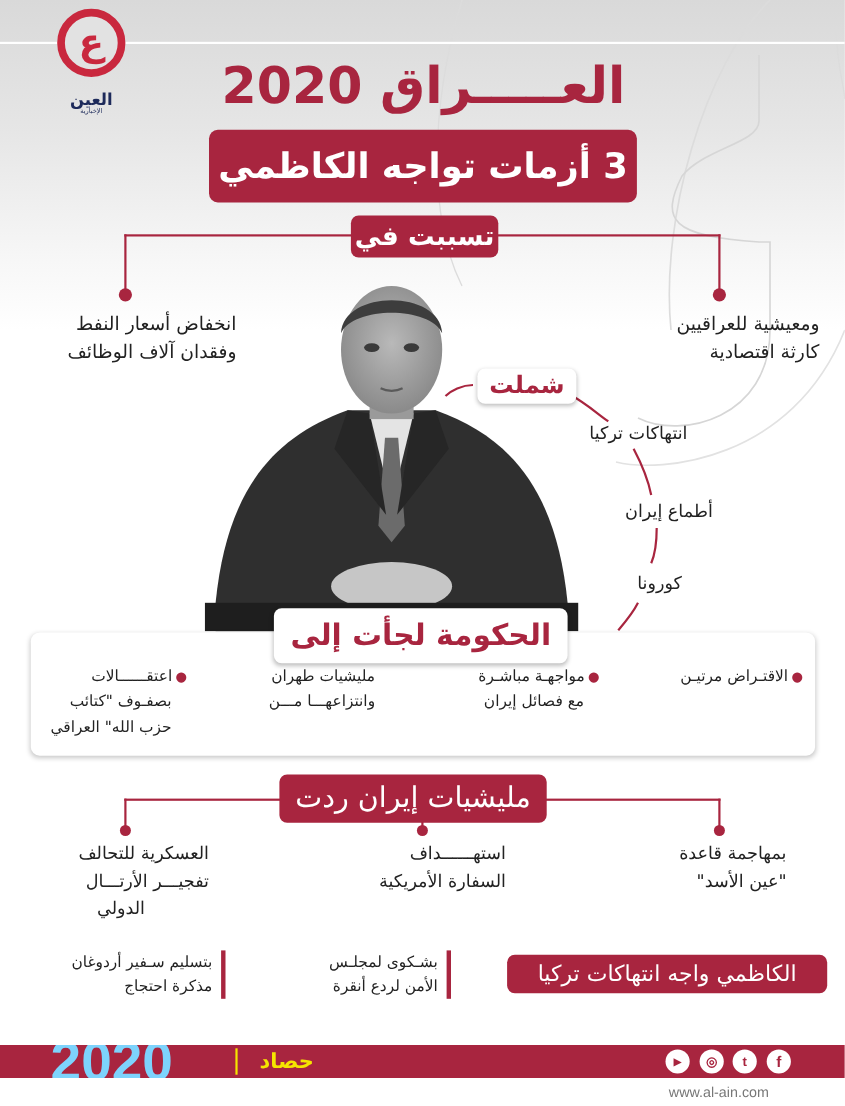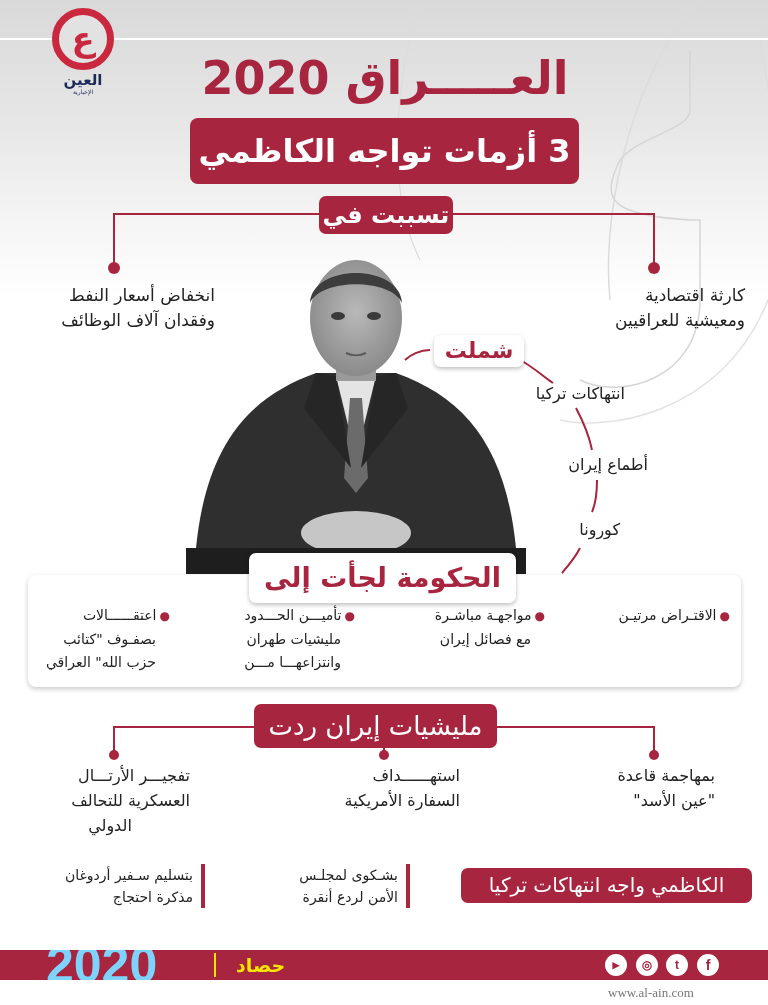--- a/index.html
+++ b/index.html
@@ -12,21 +12,21 @@
   }
   .deco-svg { position: absolute; left: 0; top: 0; width: 768px; height: 1005px; pointer-events: none; }
 
   
   .top-line { position: absolute; left: 0; top: 38px; width: 768px; height: 2px; background: #ffffff; }
 
   
   .logo { position: absolute; left: 48px; top: 8px; width: 70px; height: 90px; text-align: center; }
   .logo-ring { width: 62px; height: 62px; margin: 0 auto; border: 7px solid #c9283e; border-radius: 50%; position: relative; background: #e2e2e2; }
   .logo-ring span { position: absolute; left: 0; right: 0; top: 4px; font-size: 34px; font-weight: bold; color: #c9283e; line-height: 40px; }
-  .logo-text { font-size: 15px; font-weight: bold; color: #1d2a5a; line-height: 16px; margin-top: 2px; }
+  .logo-text { font-size: 15px; font-weight: bold; color: #1d2a5a; line-height: 16px; margin-top: 12px; }
   .logo-sub { font-size: 6px; color: #1d2a5a; line-height: 7px; }
 
   .main-title { position: absolute; left: 180px; top: 50px; width: 410px; text-align: center; font-size: 46px; font-weight: bold; color: #a8253f; direction: rtl; line-height: 56px; letter-spacing: 1px; }
 
   .subtitle-box { position: absolute; left: 190px; top: 118px; width: 389px; height: 66px; background: #a8253f; border-radius: 8px; color: #fff; font-size: 32px; font-weight: bold; text-align: center; line-height: 66px; direction: rtl; }
 
   .pill { position: absolute; background: #a8253f; color: #fff; border-radius: 7px; text-align: center; font-weight: bold; direction: rtl; }
   .pill-caused { left: 319px; top: 196px; width: 134px; height: 38px; font-size: 24px; line-height: 38px; }
 
   .line { position: absolute; background: #a8253f; }
@@ -50,21 +50,21 @@
 
   .t-item { position: absolute; direction: rtl; text-align: right; font-size: 14px; line-height: 22px; color: #222; padding-right: 8px; border-right: 4px solid #a8253f; }
 
   .pill-kadhimi { left: 461px; top: 868px; width: 291px; height: 35px; font-size: 20px; line-height: 35px; border-radius: 7px; font-weight: normal; }
 
   .footer-band { position: absolute; left: 0; top: 950px; width: 768px; height: 30px; background: #a8253f; overflow: hidden; }
   .footer-year { position: absolute; left: 46px; top: -12px; font-size: 50px; font-weight: bold; color: #7dd3fc; line-height: 54px; font-family: "Liberation Sans", sans-serif; }
   .footer-sep { position: absolute; left: 214px; top: 3px; width: 2px; height: 24px; background: #f5e500; }
   .footer-harvest { position: absolute; left: 236px; top: 2px; font-size: 19px; font-weight: bold; color: #f5e500; direction: rtl; line-height: 26px; }
   .social { position: absolute; top: 4px; width: 22px; height: 22px; border-radius: 50%; background: #fff; color: #a8253f; font-size: 12px; font-weight: bold; text-align: center; line-height: 22px; font-family: "Liberation Sans", sans-serif; }
-  .site-url { position: absolute; left: 608px; top: 985px; font-size: 13px; color: #777; font-family: Liberation Serif, serif; line-height: 16px; }
+  .site-url { position: absolute; left: 608px; top: 985px; font-size: 13px; color: #777; font-family: Liberation Sans, sans-serif; line-height: 16px; }
 </style>
 </head>
 <body>
 
 <svg class="deco-svg" viewBox="0 0 768 1005">
   <path d="M700 0 C 640 60, 600 200, 610 300" stroke="#dcdcdc" stroke-width="1.5" fill="none"></path>
   <path d="M690 50 L 690 110 C 690 130, 640 135, 620 160 C 600 200, 610 215, 690 220 L 700 220 L 700 300 C 700 380, 620 400, 580 380" stroke="#d6d6d6" stroke-width="1.5" fill="none"></path>
   <path d="M768 300 C 720 420, 600 430, 560 420" stroke="#e2e2e2" stroke-width="1.5" fill="none"></path>
   <path d="M420 0 C 390 100, 390 200, 420 260" stroke="#dcdcdc" stroke-width="1.2" fill="none"></path>
   <path d="M760 20 C 760 60, 768 80, 768 90" stroke="#dcdcdc" stroke-width="1.2" fill="none"></path>
@@ -90,22 +90,22 @@
 <div class="subtitle-box">3 أزمات تواجه الكاظمي</div>
 
 <div class="line" style="left:113px; top:213px; width:542px; height:2px;"></div>
 <div class="line" style="left:113px; top:213px; width:2px; height:52px;"></div>
 <div class="line" style="left:653px; top:213px; width:2px; height:52px;"></div>
 <div class="dot" style="left:108px; top:262px;"></div>
 <div class="dot" style="left:648px; top:262px;"></div>
 <div class="pill pill-caused">تسببت في</div>
 
 <div class="txt" style="left:560px; top:283px; width:185px;">
+  <div>ومعيشية للعراقيين</div>
   <div>كارثة اقتصادية</div>
-  <div>ومعيشية للعراقيين</div>
 </div>
 <div class="txt" style="left:15px; top:283px; width:200px;">
   <div>انخفاض أسعار النفط</div>
   <div>وفقدان آلاف الوظائف</div>
 </div>
 
 <div class="photo">
   <svg viewBox="0 0 340 326">
     <defs>
       <radialGradient id="face" cx="50%" cy="45%" r="55%">
@@ -147,21 +147,20 @@
 <div class="pill-light pill-gov">الحكومة لجأت إلى</div>
 
 <div class="gov-item" style="left:590px; top:604px; width:140px;">
   <div><span class="bul">●</span><span>الاقتـراض مرتيـن</span></div>
 </div>
 <div class="gov-item" style="left:400px; top:604px; width:145px;">
   <div><span class="bul">●</span><span>مواجهـة مباشـرة</span></div>
   <div style="padding-right:14px;">مع فصائل إيران</div>
 </div>
 <div class="gov-item" style="left:215px; top:604px; width:140px;">
-  <div><span class="bul">●</span><span>تأميـــن الحـــدود</span></div>
   <div style="padding-right:14px;">مليشيات طهران</div>
   <div style="padding-right:14px;">وانتزاعهـــا مـــن</div>
 </div>
 <div class="gov-item" style="left:35px; top:604px; width:135px;">
   <div><span class="bul">●</span><span>اعتقــــــالات</span></div>
   <div style="padding-right:14px;">بصفـوف "كتائب</div>
   <div style="padding-right:14px;">حزب الله" العراقي</div>
 </div>
 
 <div class="line" style="left:113px; top:726px; width:542px; height:2px;"></div>
@@ -175,22 +174,22 @@
 
 <div class="txt" style="left:585px; top:763px; width:130px; font-size:16px; line-height:25px;">
   <div>بمهاجمة قاعدة</div>
   <div>"عين الأسد"</div>
 </div>
 <div class="txt" style="left:305px; top:763px; width:155px; font-size:16px; line-height:25px; text-align:right;">
   <div>استهــــــداف</div>
   <div>السفارة الأمريكية</div>
 </div>
 <div class="txt" style="left:30px; top:763px; width:160px; font-size:16px; line-height:25px; text-align:right;">
+  <div>العسكرية للتحالف</div>
   <div>تفجيـــر الأرتـــال</div>
-  <div>العسكرية للتحالف</div>
   <div style="text-align:center;">الدولي</div>
 </div>
 
 <div class="pill pill-kadhimi">الكاظمي واجه انتهاكات تركيا</div>
 <div class="t-item" style="left:270px; top:864px; width:140px;">
   <div>بشـكوى لمجلـس</div>
   <div>الأمن لردع أنقرة</div>
 </div>
 <div class="t-item" style="left:40px; top:864px; width:165px;">
   <div>بتسليم سـفير أردوغان</div>

